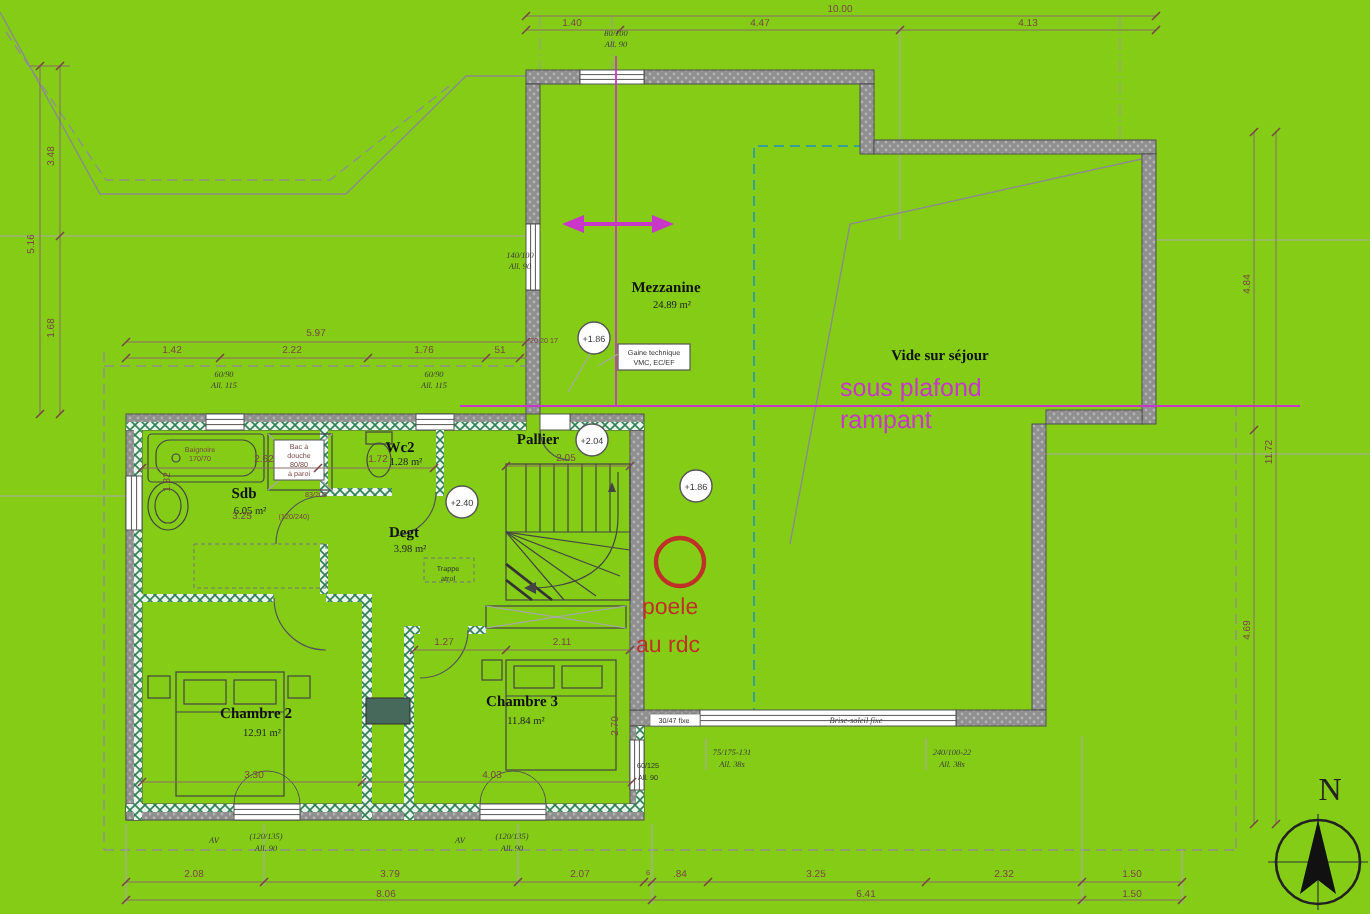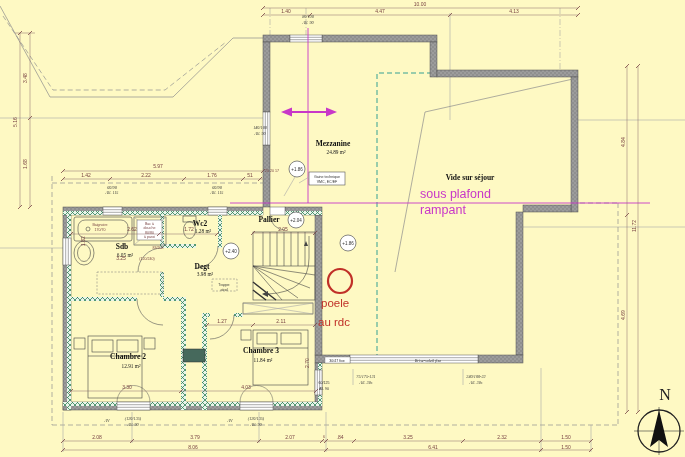--- a/index.html
+++ b/index.html
@@ -1,16 +1,16 @@
 <!DOCTYPE html>
 <html><head>
 <meta charset="utf-8">
 <style>
   html,body{margin:0;padding:0;background:#fff;}
-  .plan-wrap{width:685px;height:457px;position:relative;background:#fef9c3;overflow:hidden;}
+  .plan-wrap{width:685px;height:457px;position:relative;background:#84cc16;overflow:hidden;}
   svg{display:block;}
   text{font-family:"Liberation Sans",sans-serif;fill:#333;}
   .dim{font-size:5px;fill:#7a4545;text-anchor:middle;}
   .dimtiny{font-size:3.6px;fill:#7a4545;text-anchor:middle;}
   .wlabel{font-family:"Liberation Serif",serif;font-style:italic;font-size:4.2px;fill:#3a3a3a;text-anchor:middle;}
   .room{font-family:"Liberation Serif",serif;font-weight:bold;font-size:7.5px;fill:#111;text-anchor:middle;}
   .area{font-family:"Liberation Serif",serif;font-size:5.3px;fill:#222;text-anchor:middle;}
   .lvl{font-size:4.5px;fill:#333;text-anchor:middle;}
   .tinyt{font-size:3.6px;fill:#333;text-anchor:middle;}
   .mag{font-size:12.5px;fill:#c837c8;}

